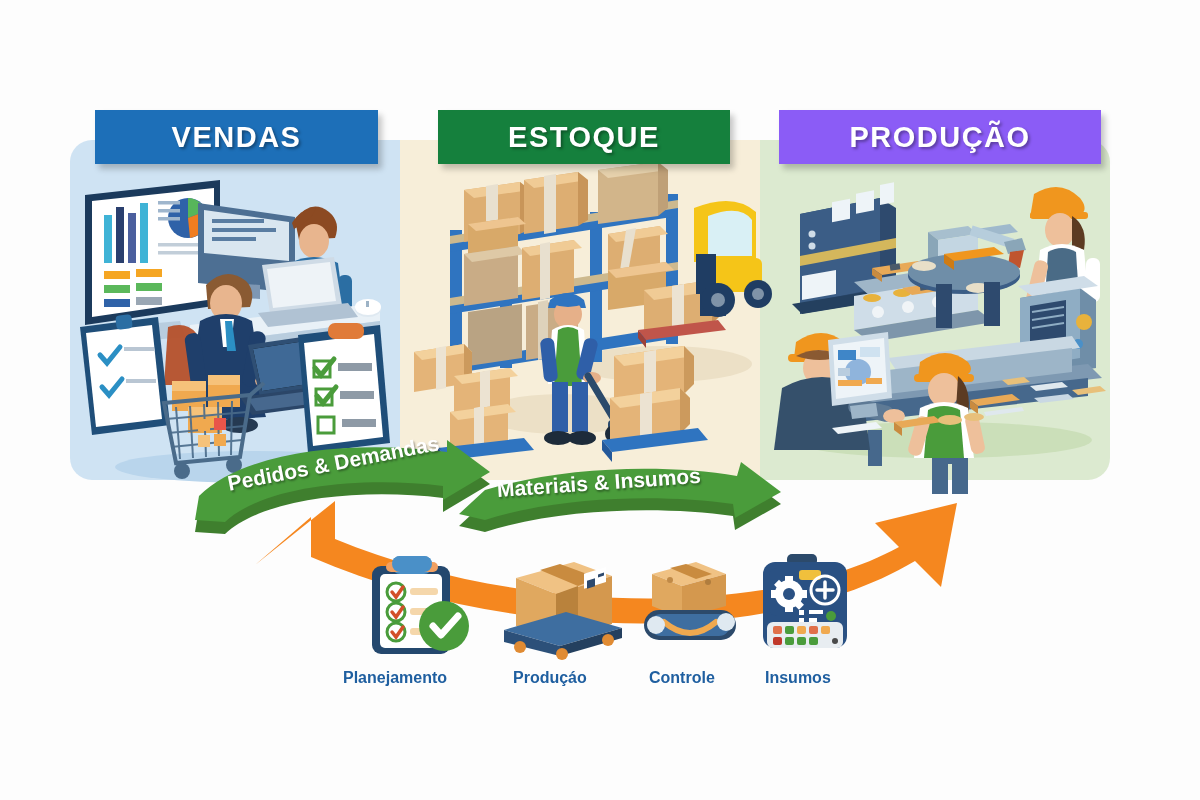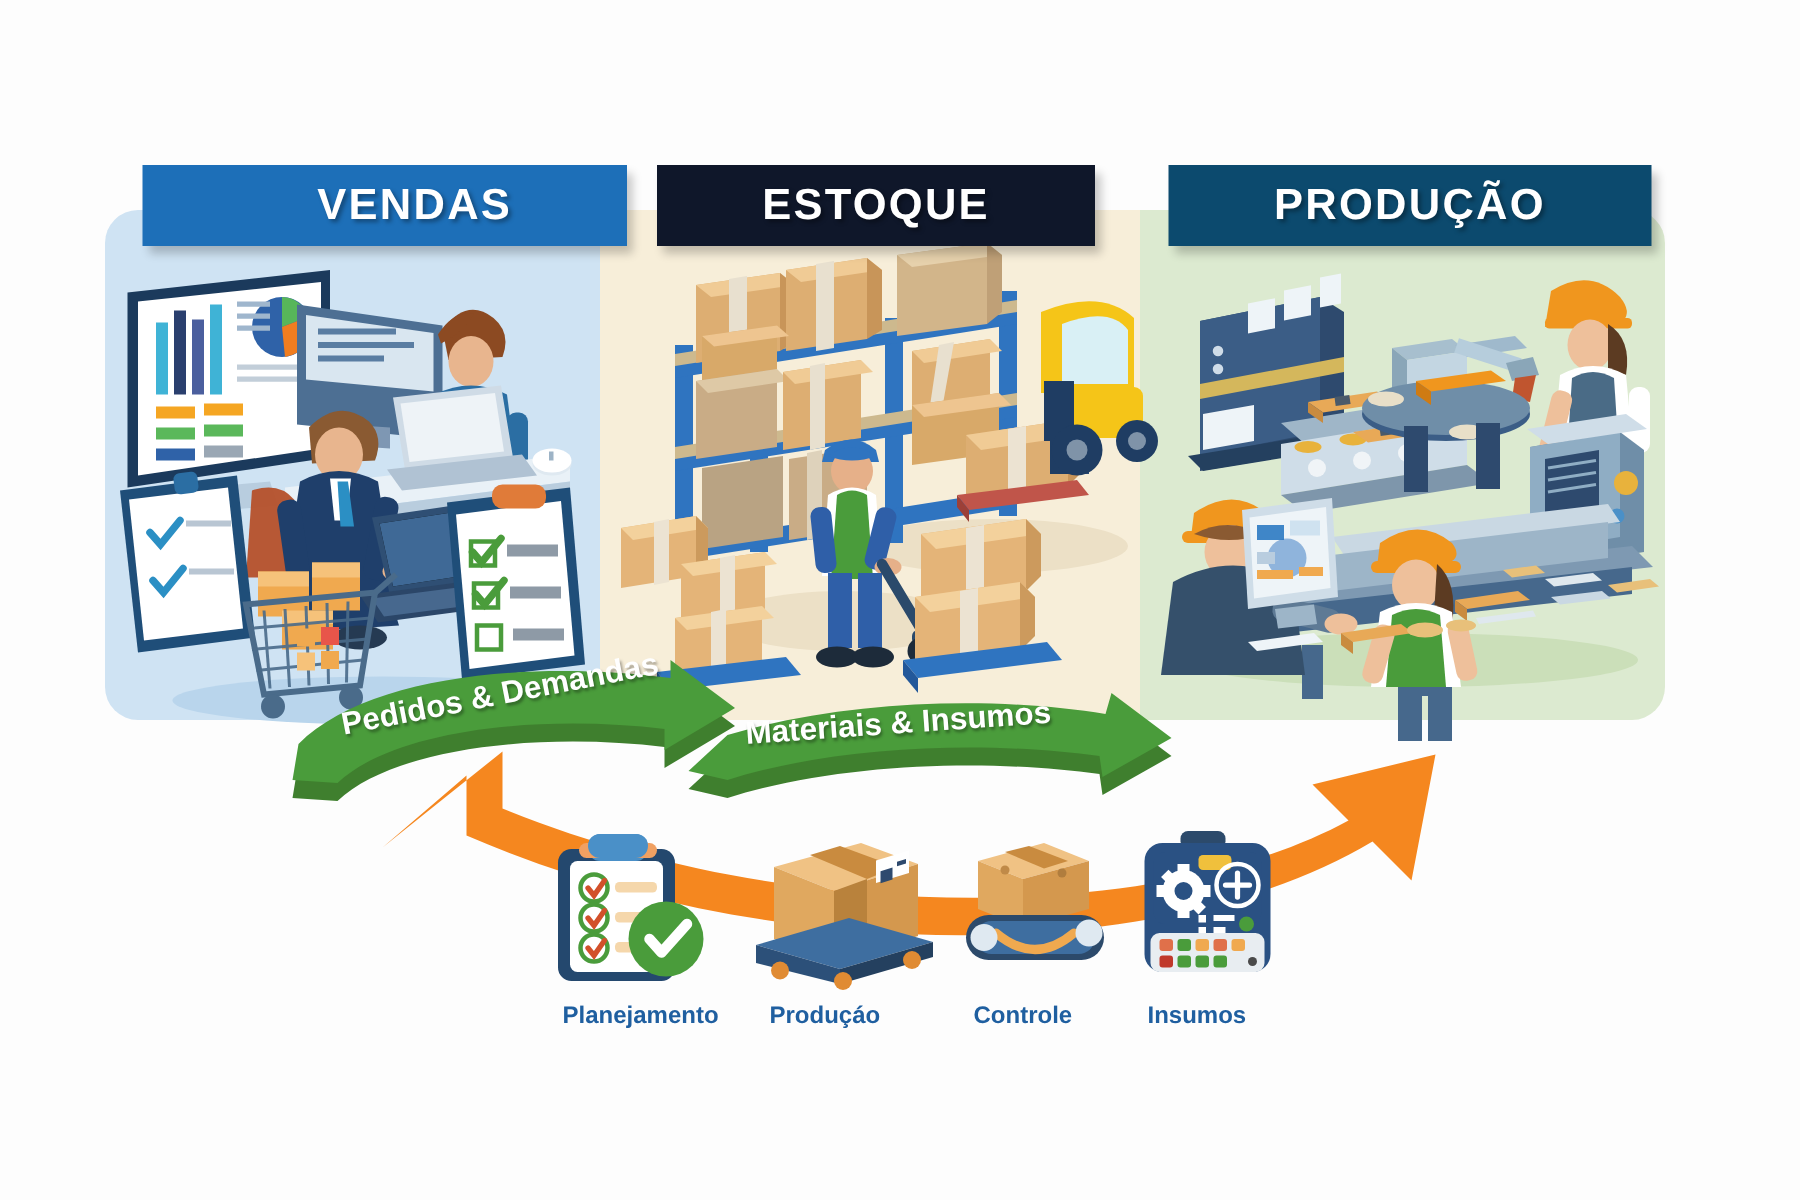--- a/index.html
+++ b/index.html
@@ -13,23 +13,23 @@
   #panel-producao{left:760px;top:140px;width:350px;height:340px;background:#dcead0;}
   #panel-vendas{border-top-right-radius:0;border-bottom-right-radius:0;}
   #panel-estoque{border-radius:0;}
   #panel-producao{border-top-left-radius:0;border-bottom-left-radius:0;}
 
   
   .banner{position:absolute;display:flex;align-items:center;justify-content:center;
           color:#fff;font-weight:bold;letter-spacing:1.5px;
           box-shadow:4px 5px 6px rgba(0,0,0,.22);
           text-shadow:2px 2px 3px rgba(0,0,0,.35);}
-  #banner-vendas{left:95px;top:110px;width:283px;height:54px;background:#1d6fb8;font-size:29px;padding-left:40px;}
-  #banner-estoque{left:438px;top:110px;width:292px;height:54px;background:#0f172a;font-size:29px;}
-  #banner-producao{left:779px;top:110px;width:322px;height:54px;background:#0c4a6e;font-size:29px;}
+  #banner-vendas{left:95px;top:110px;width:283px;height:54px;background:#1d6fb8;font-size:29px;}
+  #banner-estoque{left:438px;top:110px;width:292px;height:54px;background:#15803d;font-size:29px;}
+  #banner-producao{left:779px;top:110px;width:322px;height:54px;background:#8b5cf6;font-size:29px;}
 
   
   .ill{position:absolute;}
 
   
   .greenarrow{position:absolute;}
   .arrow-label{position:absolute;color:#ffffff;font-weight:bold;font-size:21px;
                text-shadow:1px 2px 2px rgba(0,0,0,.35);white-space:nowrap;}
 
   
@@ -470,21 +470,21 @@
     <rect x="52" y="36" width="28" height="7" rx="3" fill="#f5d7ab"></rect>
     <circle cx="38" cy="60" r="9" fill="#ffffff" stroke="#4a9c3b" stroke-width="3"></circle>
     <path d="M34 60 l4 5 l7 -10" stroke="#d2502a" stroke-width="3.5" fill="none" stroke-linecap="round"></path>
     <rect x="52" y="56" width="28" height="7" rx="3" fill="#f5d7ab"></rect>
     <circle cx="38" cy="80" r="9" fill="#ffffff" stroke="#4a9c3b" stroke-width="3"></circle>
     <path d="M34 80 l4 5 l7 -10" stroke="#d2502a" stroke-width="3.5" fill="none" stroke-linecap="round"></path>
     <rect x="52" y="76" width="28" height="7" rx="3" fill="#f5d7ab"></rect>
     <circle cx="86" cy="74" r="25" fill="#4a9c3b"></circle>
     <path d="M75 74 l8 9 l17 -19" stroke="#ffffff" stroke-width="7" fill="none" stroke-linecap="round" stroke-linejoin="round"></path>
   </svg>
-  <div class="blabel" style="left:343px;top:669px;margin-left:32px;">Planejamento</div>
+  <div class="blabel" style="left:343px;top:669px;">Planejamento</div>
 
   <svg class="ill" style="left:498px;top:550px;" width="130" height="105" viewBox="0 0 130 105">
     <polygon points="18,28 76,12 114,26 58,44" fill="#f0c284"></polygon>
     <polygon points="18,28 58,44 58,92 18,76" fill="#e0a85f"></polygon>
     <polygon points="58,44 114,26 114,74 58,92" fill="#d4984e"></polygon>
     <polygon points="42,20 62,14 100,28 80,36" fill="#c98b3f"></polygon>
     <polygon points="58,44 80,36 80,86 58,92" fill="#b9823c"></polygon>
     <rect x="86" y="50" width="22" height="15" fill="#ffffff" transform="skewY(-17)"></rect>
     <rect x="89" y="58" width="8" height="8" fill="#2e4a6e" transform="skewY(-17)"></rect>
     <rect x="100" y="55" width="6" height="3" fill="#2e4a6e" transform="skewY(-17)"></rect>

